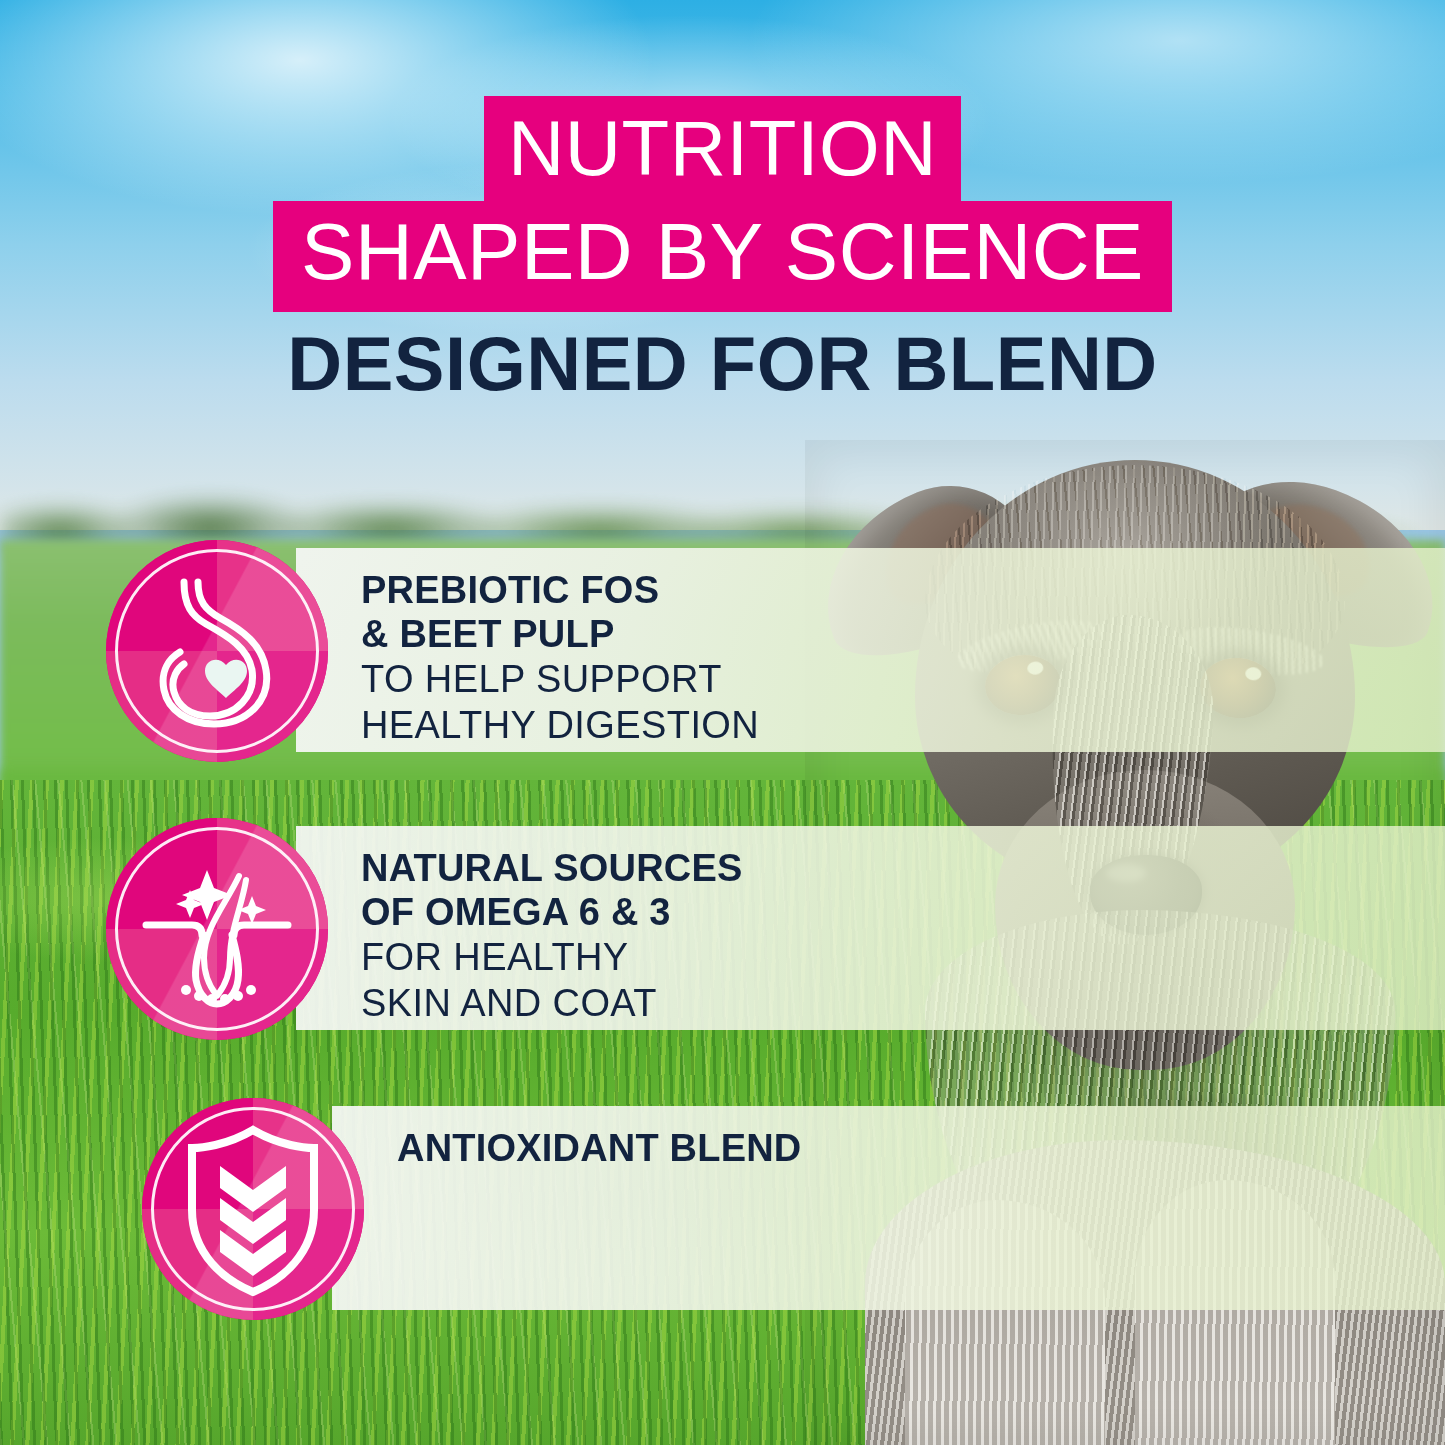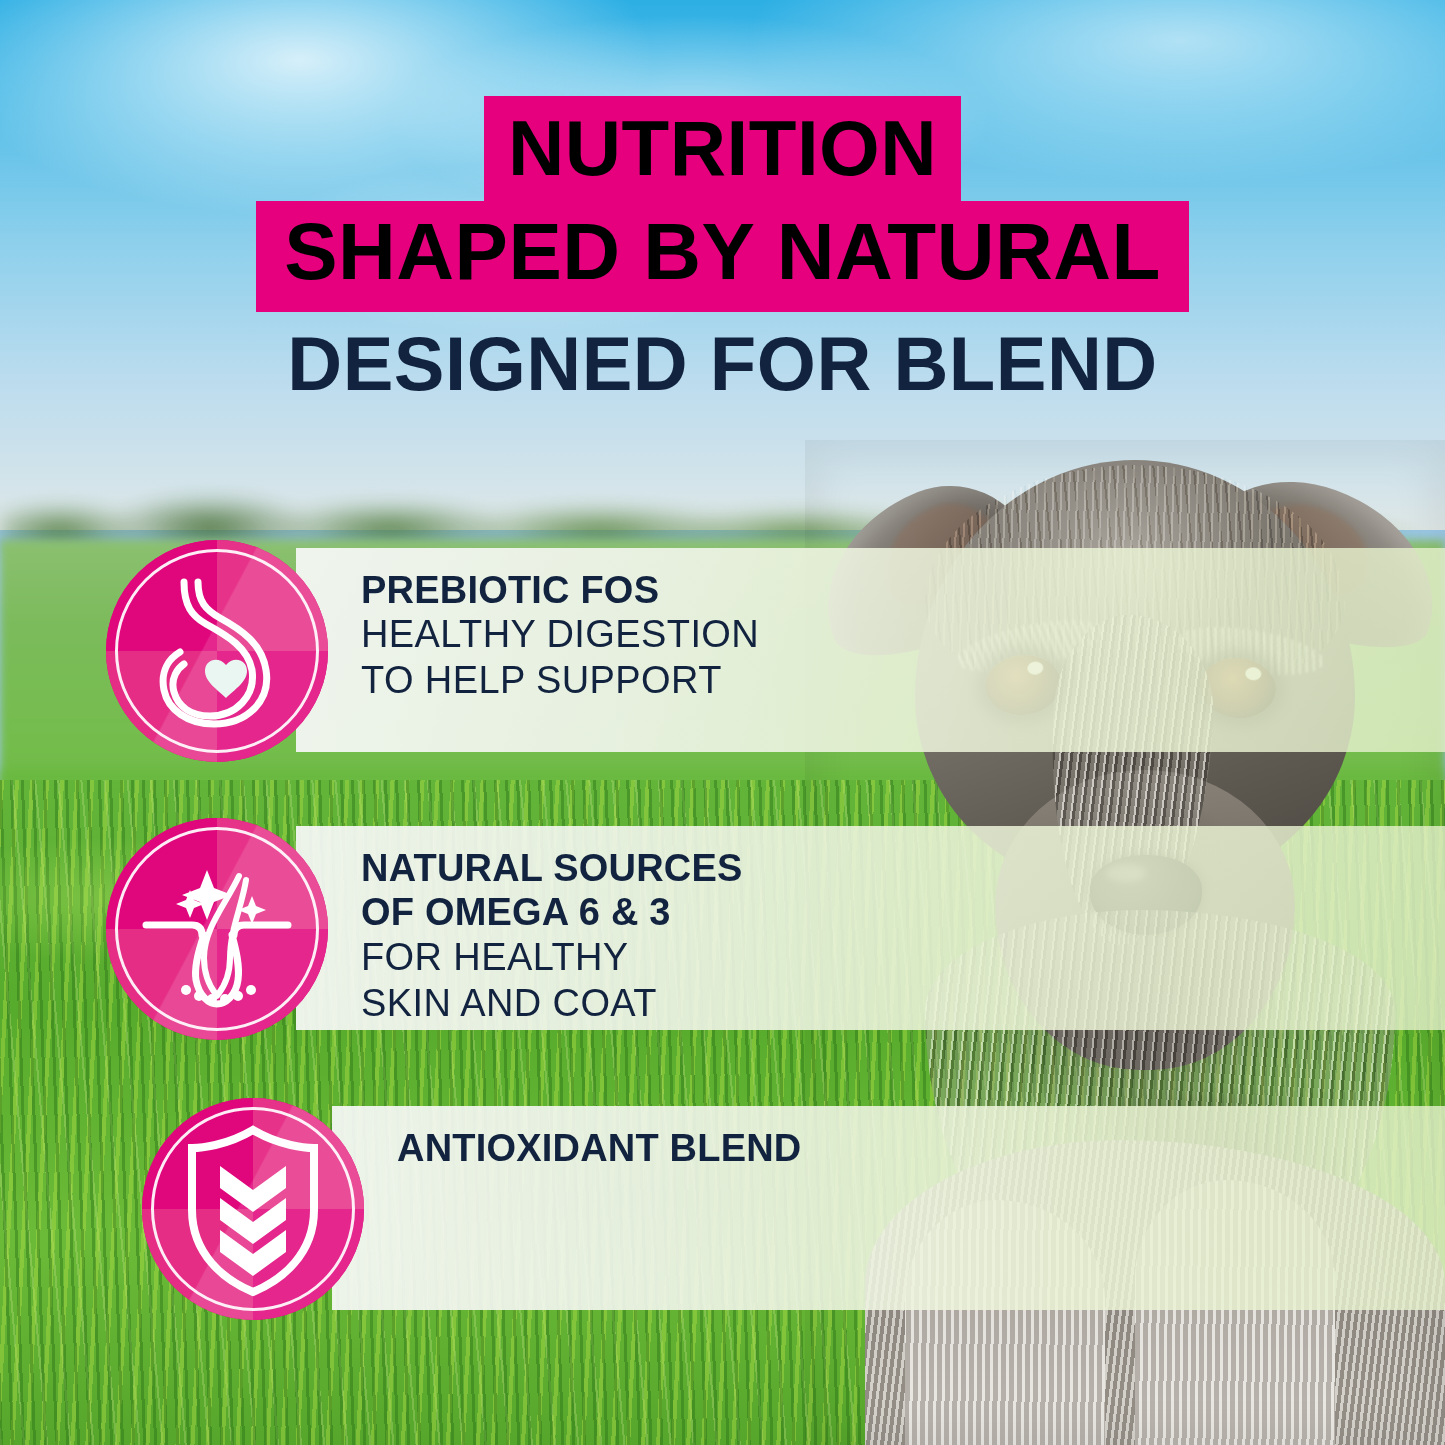--- a/index.html
+++ b/index.html
@@ -226,22 +226,22 @@
     box-shadow:inset 0 0 40px 14px rgba(0,0,0,.06);
   }
 
   
   #headline{ position:absolute; left:0; top:96px; width:1445px; }
   .hl-row{ display:flex; }
   .hl-row.r1{ justify-content:center; }
   .hl-row.r2{ justify-content:center; margin-top:-3px; }
   .hl-chip{
     background:#e6007e;
-    color:#000000;
-    font-weight:bold;
+    color:#ffffff;
+    font-weight:normal;
     letter-spacing:.5px;
     line-height:.98;
     padding:14px 24px 18px 24px;
     font-size:78px;
     white-space:nowrap;
   }
   .hl-chip.wide{ font-size:80px; padding:12px 28px 20px 28px; }
   .hl-sub{
     text-align:center;
     color:#12233f;
@@ -342,21 +342,21 @@
   <div class="leg leg-l"></div>
   <div class="leg leg-r"></div>
   <div class="dog-soft"></div>
 </div>
 
 <div id="headline">
   <div class="hl-row r1">
     <div class="hl-chip">NUTRITION</div>
   </div>
   <div class="hl-row r2">
-    <div class="hl-chip wide">SHAPED BY NATURAL</div>
+    <div class="hl-chip wide">SHAPED BY SCIENCE</div>
   </div>
   <div class="hl-sub">DESIGNED FOR BLEND</div>
 </div>
 
 <div class="feature f1">
   <div class="bar"></div>
   <div class="badge">
     <div class="quad q-tl"></div>
       <div class="quad q-tr"></div>
     <div class="quad q-bl"></div>
@@ -368,22 +368,23 @@
                C150 156 130 176 104 176 C84 176 72 166 68 152
                C64 138 72 128 78 124" fill="none" stroke="#ffffff" stroke-width="7" stroke-linecap="round"></path>
       <path d="M92 42 C92 62 100 70 114 78 C136 90 156 104 160 130
                C165 160 142 184 108 184 C82 184 62 170 58 150
                C54 130 64 118 74 112" fill="none" stroke="#ffffff" stroke-width="7" stroke-linecap="round"></path>
       <path d="M120 125 c-7-9-21-6-21 6 0 11 13 19 21 27 8-8 21-16 21-27 0-12-14-15-21-6z" fill="#eaf6f2"></path>
     </svg>
   </div>
   <div class="ftext">
     <div class="bold-line">PREBIOTIC FOS</div>
+    <div class="bold-line">&amp; BEET PULP</div>
+    <div class="reg-line">TO HELP SUPPORT</div>
     <div class="reg-line">HEALTHY DIGESTION</div>
-    <div class="reg-line">TO HELP SUPPORT</div>
   </div>
 </div>
 
 <div class="feature f2">
   <div class="bar"></div>
   <div class="badge">
     <div class="quad q-tl"></div>
       <div class="quad q-tr"></div>
     <div class="quad q-bl"></div>
       <div class="quad q-br"></div>

